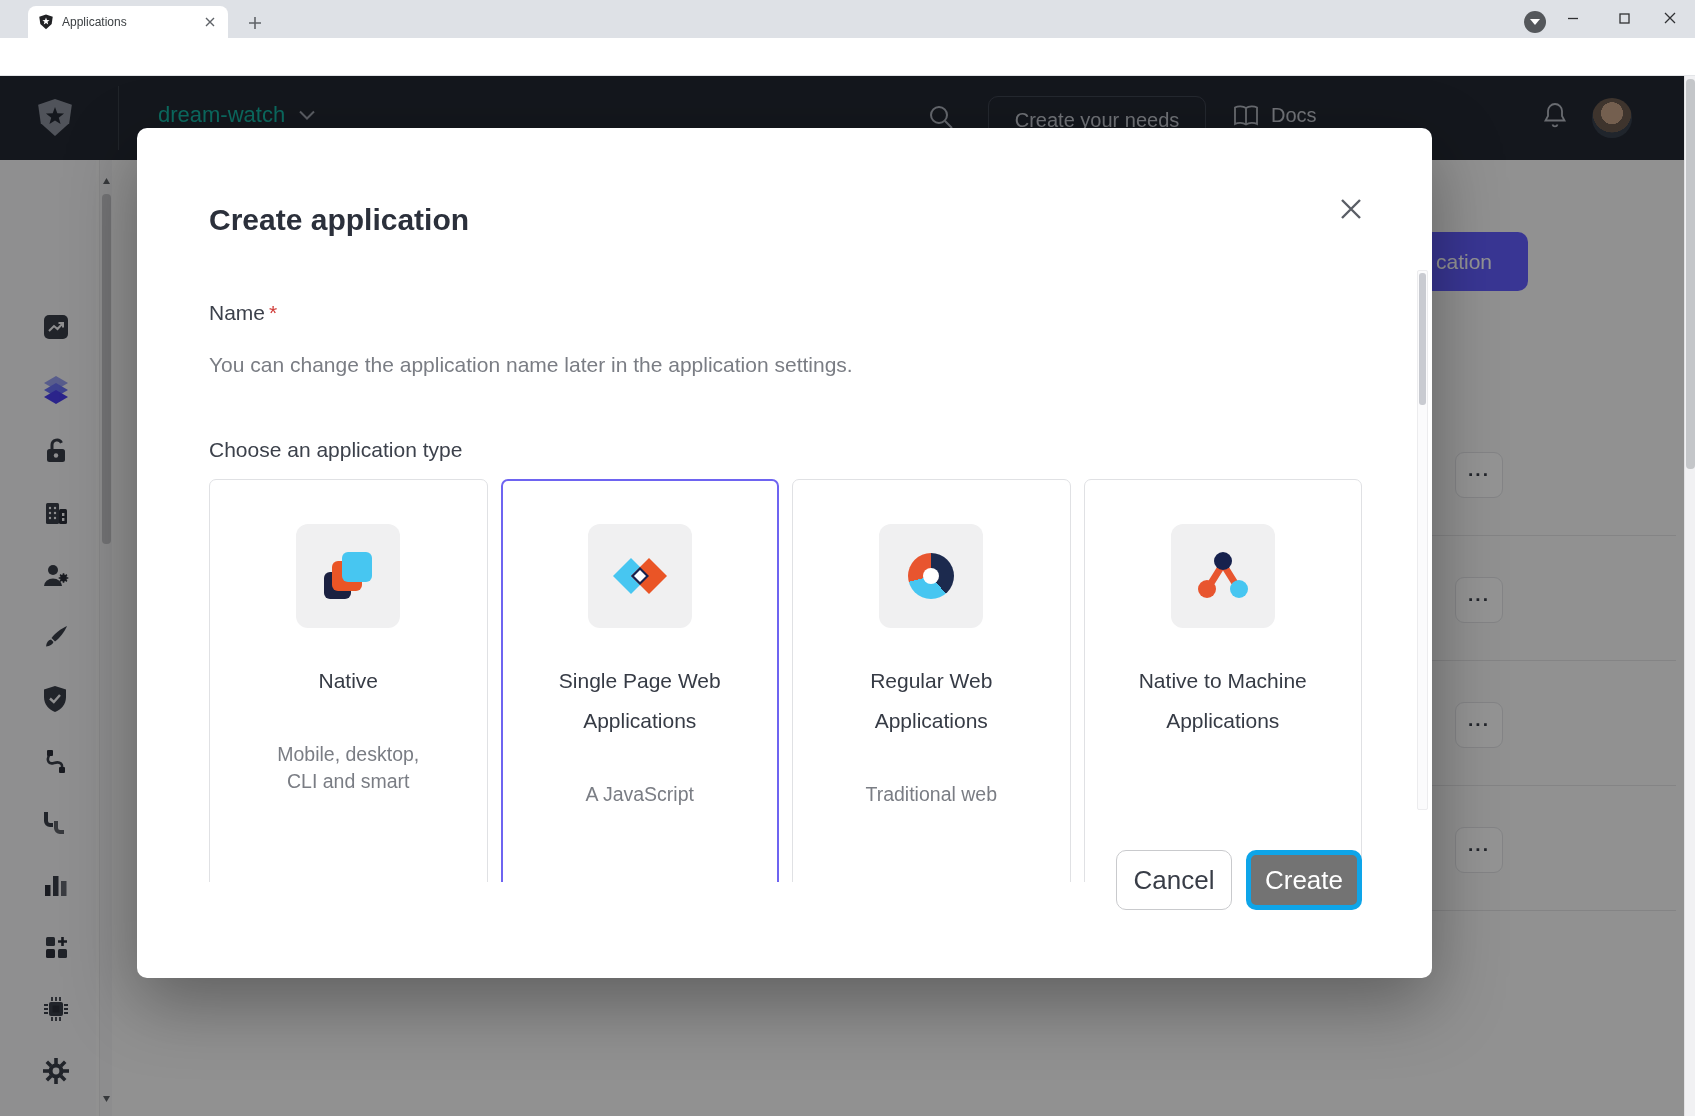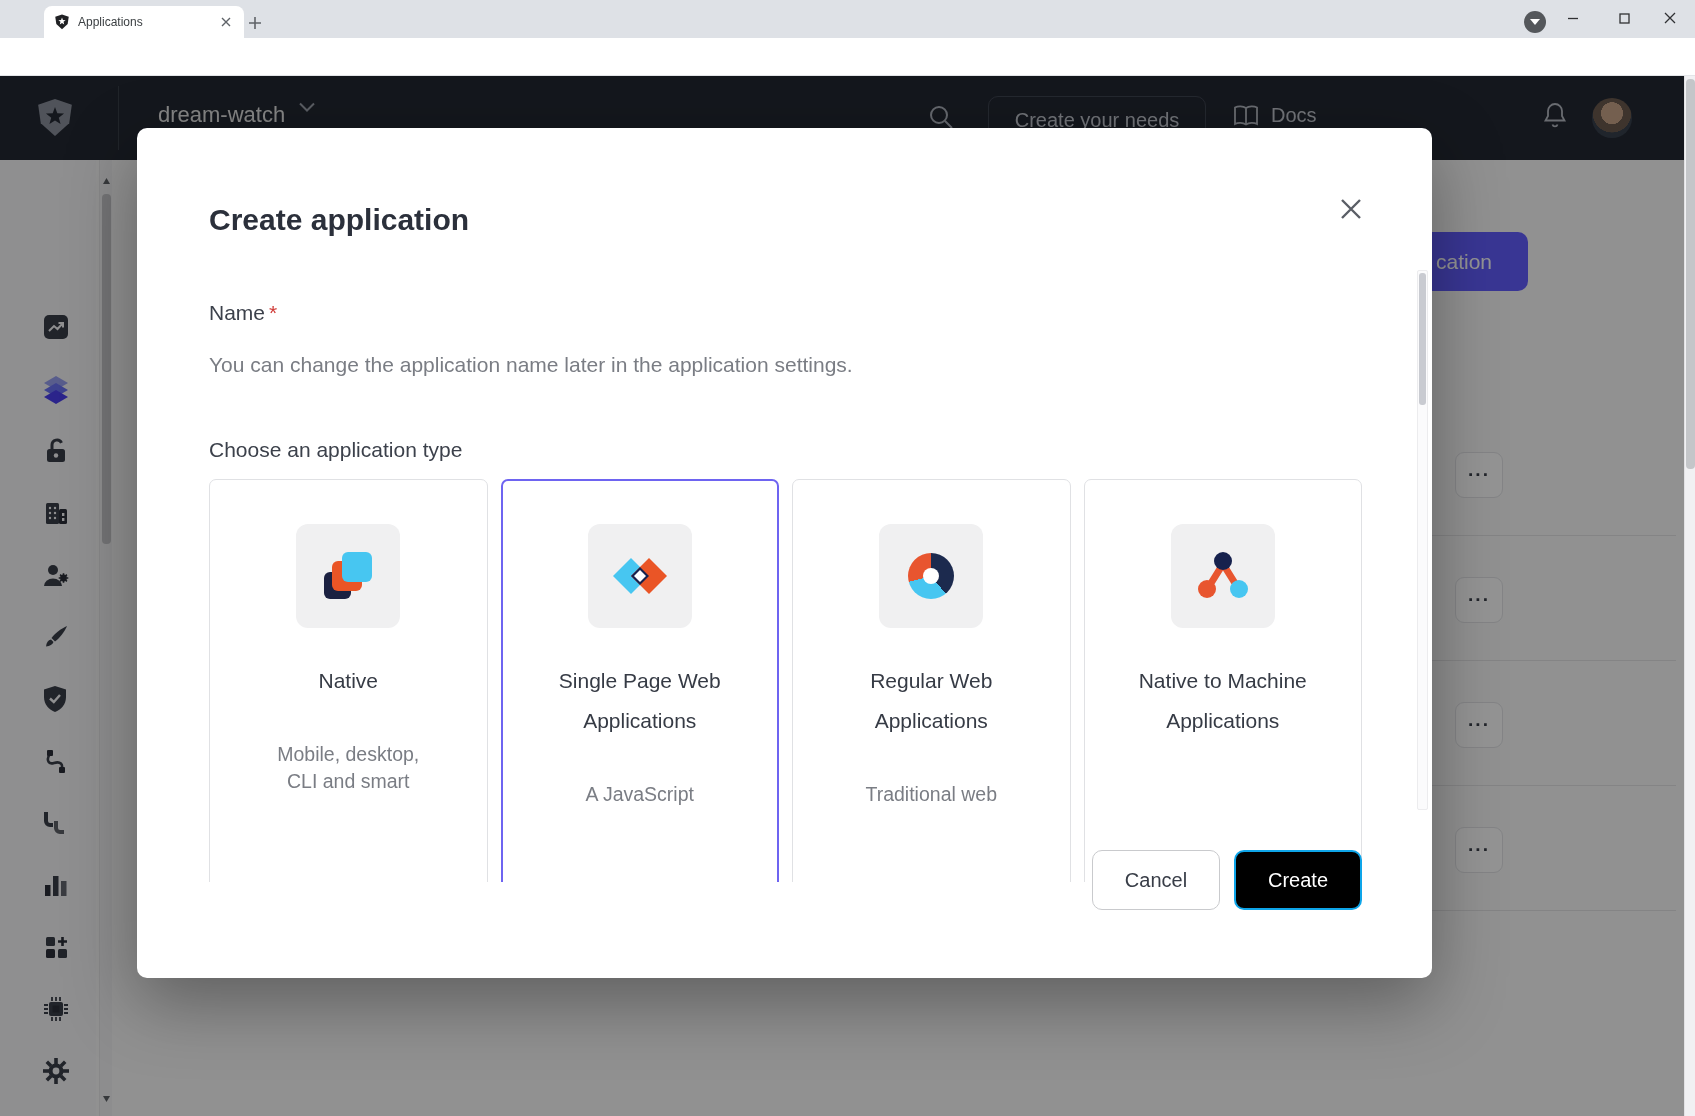--- a/index.html
+++ b/index.html
@@ -1,20 +1,20 @@
 <!DOCTYPE html>
 <html><head>
 <meta charset="utf-8">
 <style>
   * { margin:0; padding:0; box-sizing:border-box; }
   html,body { width:1695px; height:1116px; overflow:hidden; font-family:"Liberation Sans", sans-serif; background:#dee1e6; position:relative; }
 
   
   .tabstrip { position:absolute; left:0; top:0; width:1695px; height:38px; background:#dee1e6; }
-  .tab { position:absolute; left:28px; top:6px; width:200px; height:32px; background:#ffffff; border-radius:8px 8px 0 0; display:flex; align-items:center; padding:0 10px; gap:8px;margin-left:16px; }
+  .tab { position:absolute; left:28px; top:6px; width:200px; height:32px; background:#ffffff; border-radius:8px 8px 0 0; display:flex; align-items:center; padding:0 10px; gap:8px; }
   .tab-title { font-size:12px; color:#3c4043; flex:1; white-space:nowrap; overflow:hidden; }
   .tab-close { width:16px; height:16px; display:flex; align-items:center; justify-content:center; }
   .newtab { position:absolute; left:242px; top:10px; width:26px; height:26px; display:flex; align-items:center; justify-content:center; border-radius:50%; }
   .tabsearch { position:absolute; left:1524px; top:11px; width:22px; height:22px; border-radius:50%; background:#54575b; display:flex; align-items:center; justify-content:center; }
   .wctl { position:absolute; top:0; width:46px; height:36px; display:flex; align-items:center; justify-content:center; }
   .wmin { left:1550px; } .wmax { left:1601px; } .wclose { left:1647px; }
 
   .toolbar { position:absolute; left:0; top:38px; width:1695px; height:38px; background:#ffffff; border-bottom:1px solid #e3e5e8; }
   .navbtn { position:absolute; top:45px; width:24px; height:24px; display:flex; align-items:center; justify-content:center; }
   .omnibox { position:absolute; left:108px; top:43px; width:1160px; height:28px; background:#f1f3f4; border-radius:14px; display:flex; align-items:center; padding:0 12px; gap:10px; }
@@ -25,21 +25,21 @@
   .ext { position:absolute; top:45px; width:24px; height:24px; display:flex; align-items:center; justify-content:center; }
   .badge { position:absolute; right:-3px; bottom:-3px; background:#4b4e52; color:#fff; font-size:8px; line-height:10px; padding:0 2px; border-radius:2px; }
   .profile-dot { position:absolute; left:1504px; top:44px; width:26px; height:26px; border-radius:50%; background:#e8612a; color:#fff; font-size:13px; font-weight:bold; display:flex; align-items:center; justify-content:center; }
   .update-pill { position:absolute; left:1535px; top:42px; width:128px; height:30px; border:1px solid #34a853; border-radius:15px; background:#fbfefb; color:#137333; font-size:13px; display:flex; align-items:center; justify-content:center; gap:6px; white-space:nowrap; }
 
   
   .page { position:absolute; left:0; top:76px; width:1695px; height:1040px; background:#fafafa; }
   .a0-header { position:absolute; left:0; top:0; width:1695px; height:84px; background:#242933; }
   .a0-logo { position:absolute; left:35px; top:22px; }
   .hdr-divider { position:absolute; left:118px; top:10px; width:1px; height:64px; background:#3a4049; }
-  .tenant { position:absolute; left:158px; top:26px; color:#e5e5e5; font-size:22px; display:flex; gap:14px; }
+  .tenant { position:absolute; left:158px; top:26px; color:#14b8a6; font-size:22px; display:flex; align-items:center; gap:14px; }
   .hdr-search { position:absolute; left:928px; top:28px; }
   .discuss-btn { position:absolute; left:988px; top:20px; width:218px; height:48px; border:1px solid #3f4552; border-radius:10px; color:#c3c7cf; font-size:20px; display:flex; align-items:center; justify-content:center; white-space:nowrap; }
   .docs { position:absolute; left:1233px; top:28px; display:flex; align-items:center; gap:12px; color:#c3c7cf; font-size:20px; }
   .bell { position:absolute; left:1543px; top:26px; }
   .avatar { position:absolute; left:1592px; top:22px; width:40px; height:40px; border-radius:50%; background:radial-gradient(circle at 50% 38%, #c9a489 0 34%, #6b5a4e 35% 60%, #37404d 61%); }
 
   .a0-sidebar { position:absolute; left:0; top:84px; width:96px; height:956px; background:#f6f6f8; }
   .s-icon { position:absolute; left:42px; width:28px; height:28px; }
   .side-scroll { position:absolute; left:99px; top:84px; width:13px; height:956px; background:#f3f3f4; border-left:1px solid #e8e8ea; }
   .side-thumb { position:absolute; left:2px; top:34px; width:9px; height:350px; background:#c6c7ca; border-radius:4px; }
@@ -71,23 +71,23 @@
   .card { background:#fff; border:1px solid #e0e1e4; border-radius:7px; min-height:480px; text-align:center; padding-top:44px; }
   .card.selected { border:2px solid #6e64f1; padding-top:43px; }
   .tile { width:104px; height:104px; border-radius:12px; background:#f0f0f1; margin:0 auto; display:flex; align-items:center; justify-content:center; }
   .card-title { margin:33px auto 0; max-width:180px; font-size:21px; color:#363b45; line-height:40px; }
   .card-desc { margin:40px auto 0; max-width:165px; font-size:19.5px; color:#7a7d84; line-height:27px; }
   .donut { width:46px; height:46px; border-radius:50%; background:conic-gradient(#1c2a4e 0 140deg, #47c6f1 140deg 255deg, #e8552f 255deg 360deg); display:flex; align-items:center; justify-content:center; }
   .donut-hole { width:16px; height:16px; border-radius:50%; background:#ffffff; }
 
   .modal-footer { position:relative; height:96px; }
   .footer-btns { position:absolute; right:70px; top:-32px; display:flex; gap:14px; }
-  .btn { height:60px; width:128px; border-radius:10px; font-size:20px; display:flex; align-items:center; justify-content:center; cursor:pointer; font-family:"Liberation Sans", sans-serif; }
+  .btn { height:60px; width:116px; border-radius:10px; font-size:26px; display:flex; align-items:center; justify-content:center; cursor:pointer; font-family:"Liberation Sans", sans-serif; }
   .btn-cancel { background:#fff; border:1px solid #c9cacd; color:#383d47; }
-  .btn-create { background:#000000; border:2px solid #0ea5e9; color:#ffffff; font-weight:500; }
+  .btn-create { background:#737373; border:5px solid #0ea5e9; color:#ffffff; font-weight:500; }
 
   .modal-scrollbar { position:absolute; right:4px; top:142px; width:11px; height:540px; background:#fbfbfc; border:1px solid #ececee; border-radius:2px; }
   .modal-thumb { position:absolute; left:1px; top:2px; width:7px; height:132px; background:#c9cbd1; border-radius:3px; }
 
   svg { display:block; }
 </style>
 </head>
 <body>
 
 <div class="tabstrip">

